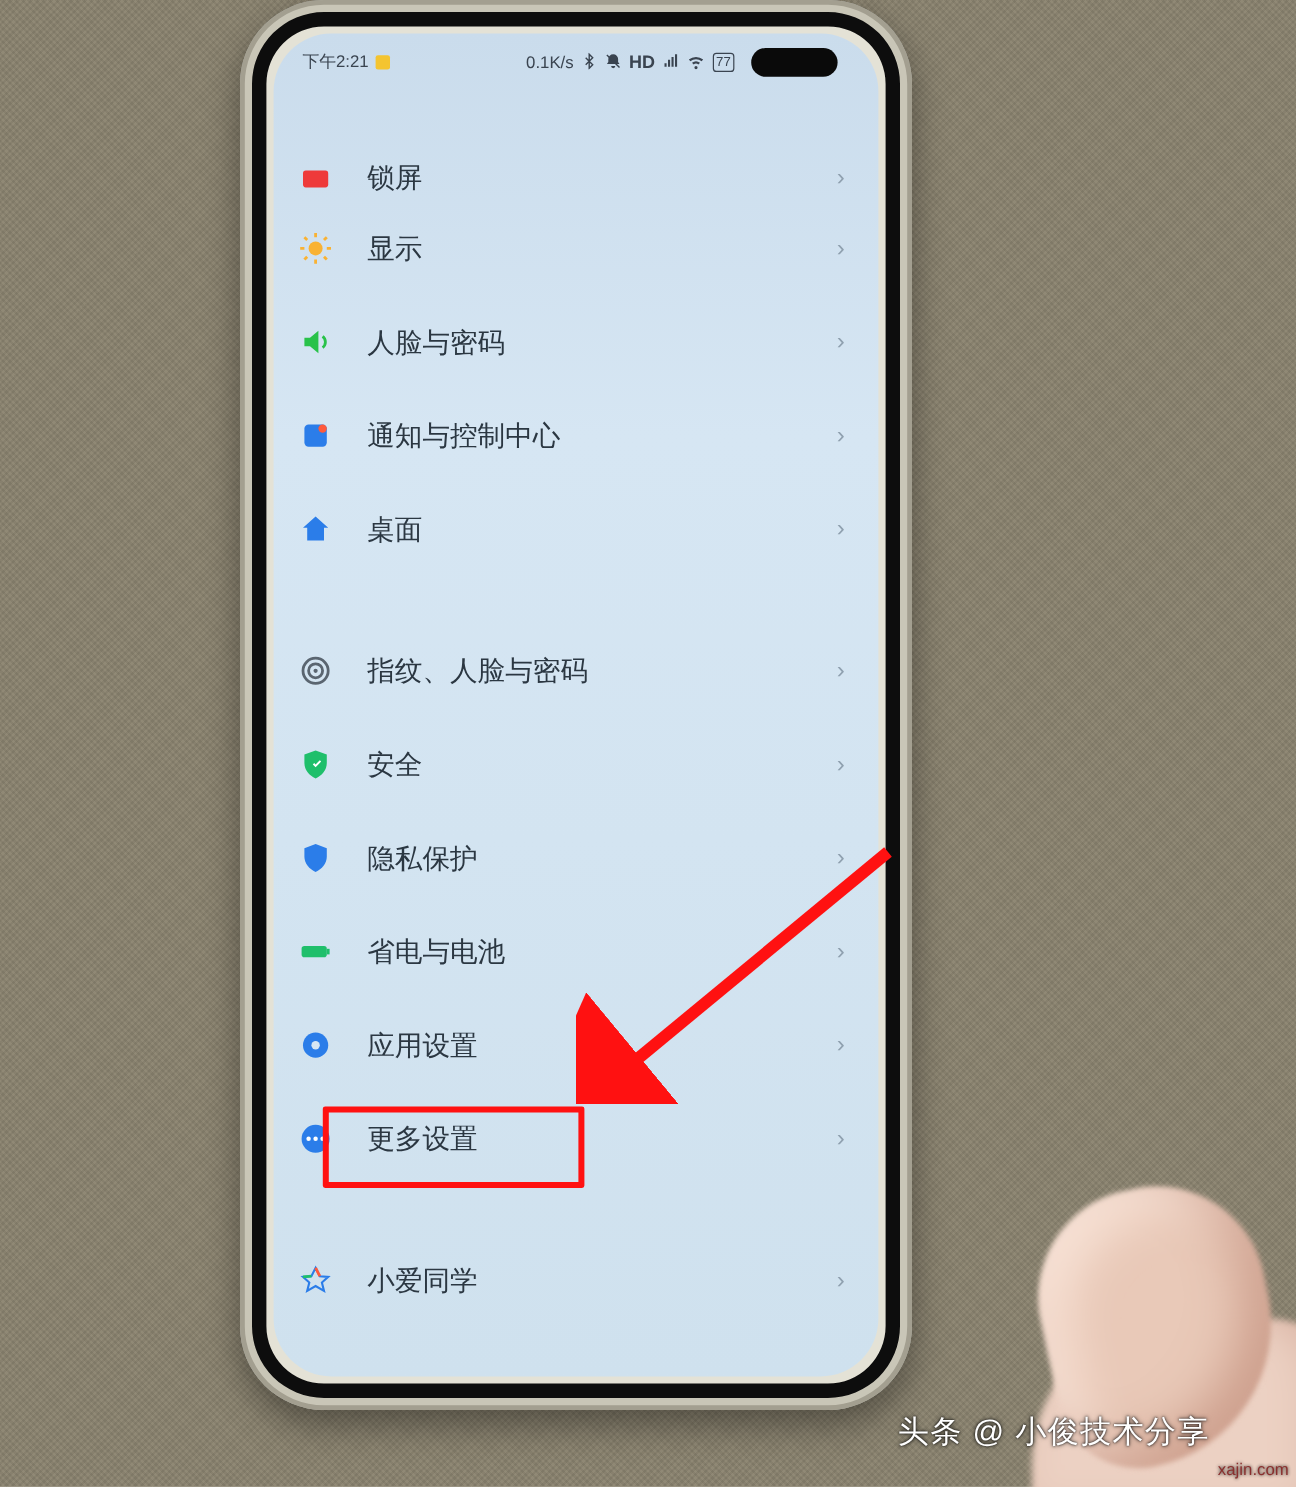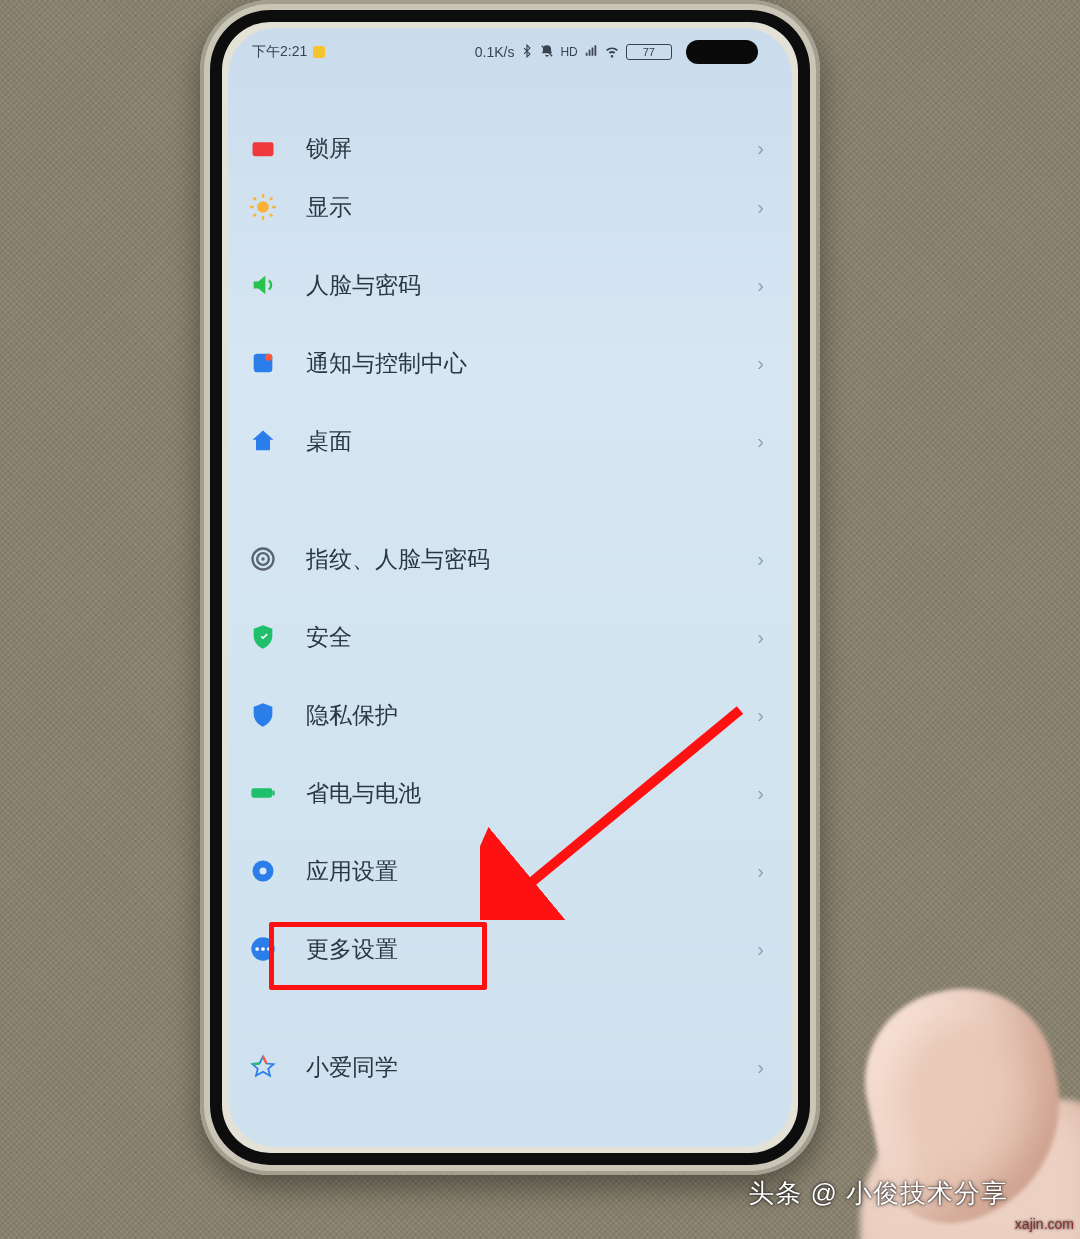--- a/index.html
+++ b/index.html
@@ -7,21 +7,21 @@
   .backdrop{
     position:absolute;inset:0;
     background:
       repeating-linear-gradient(45deg,#b0ab9d 0 2px,#bdb8aa 2px 4px),
       repeating-linear-gradient(-45deg,#b0ab9d 0 2px,#bdb8aa 2px 4px);
     background-blend-mode:multiply;
     opacity:.9;
   }
   
   .phone{
-    position:absolute;left:200px;top:0;width:620px;height:1175px;
+    position:absolute;left:200px;top:0;width:560px;height:1175px;
     border-radius:70px;
     background:#e4e2d6;
     box-shadow:inset 0 0 0 4px #a39f90,inset 0 0 0 10px #c9c6b7,inset 0 0 0 22px #0d0d0d,0 12px 30px rgba(0,0,0,.4);
     overflow:hidden;
   }
   .screen{
     position:absolute;left:28px;right:28px;top:28px;bottom:28px;
     border-radius:48px;
     background:linear-gradient(180deg,#cadcec 0%,#d6e6f3 30%,#d3e4f1 60%,#cfe1ee 100%);
     overflow:hidden;
@@ -32,21 +32,21 @@
     background:#0a0a0a;
   }
   
   .statusbar{
     position:absolute;top:10px;left:24px;right:120px;height:28px;
     display:flex;align-items:center;font-size:14px;color:#3a4450;
   }
   .status-left{display:flex;align-items:center;gap:6px;}
   .status-right{margin-left:auto;display:flex;align-items:center;gap:6px;}
   .env-chip{display:inline-block;width:12px;height:12px;background:#f4c430;border-radius:2px;}
-  .batt{display:inline-flex;align-items:center;gap:2px;border:1px solid #3a4450;border-radius:3px;padding:1px 16px;font-size:11px;}
+  .batt{display:inline-flex;align-items:center;gap:2px;border:1px solid #3a4450;border-radius:3px;padding:1px 2px;font-size:11px;}
   
   .page-title{
     position:absolute;top:50px;left:0;right:0;text-align:center;
     font-size:28px;color:#2a3540;font-weight:500;
   }
   
   .list{
     position:absolute;left:12px;right:12px;top:100px;bottom:0;
   }
   .item{
@@ -120,21 +120,21 @@
           <svg viewBox="0 0 24 24" width="14" height="14">
               <path fill="none" stroke="#3a4450" stroke-width="2" d="M7 7l10 10-5 5V2l5 5L7 17"></path>
             </svg>
         </span>
         <span>
           <svg viewBox="0 0 24 24" width="14" height="14">
               <path fill="#3a4450" d="M12 2a7 7 0 0 0-7 7v4l-2 3h18l-2-3V9a7 7 0 0 0-7-7zm0 20a3 3 0 0 0 3-3H9a3 3 0 0 0 3 3z"></path>
               <line x1="3" y1="3" x2="21" y2="21" stroke="#3a4450" stroke-width="2"></line>
             </svg>
         </span>
-        <span style="font-size:12px;font-weight:400;">HD</span>
+        <span style="font-size:15px;font-weight:700;">HD</span>
         <span>
           <svg viewBox="0 0 24 24" width="14" height="14">
               <path fill="#3a4450" d="M3 20h3v-5H3zm5 0h3V10H8zm5 0h3V6h-3zm5 0h3V2h-3z"></path>
             </svg>
         </span>
         <span>
           <svg viewBox="0 0 24 24" width="16" height="16">
               <path fill="#3a4450" d="M12 18a2 2 0 1 0 0 4 2 2 0 0 0 0-4zm-5-4a8 8 0 0 1 10 0l-2 2a5 5 0 0 0-6 0zm-4-4a14 14 0 0 1 18 0l-2 2a11 11 0 0 0-14 0z"></path>
             </svg>
         </span>

